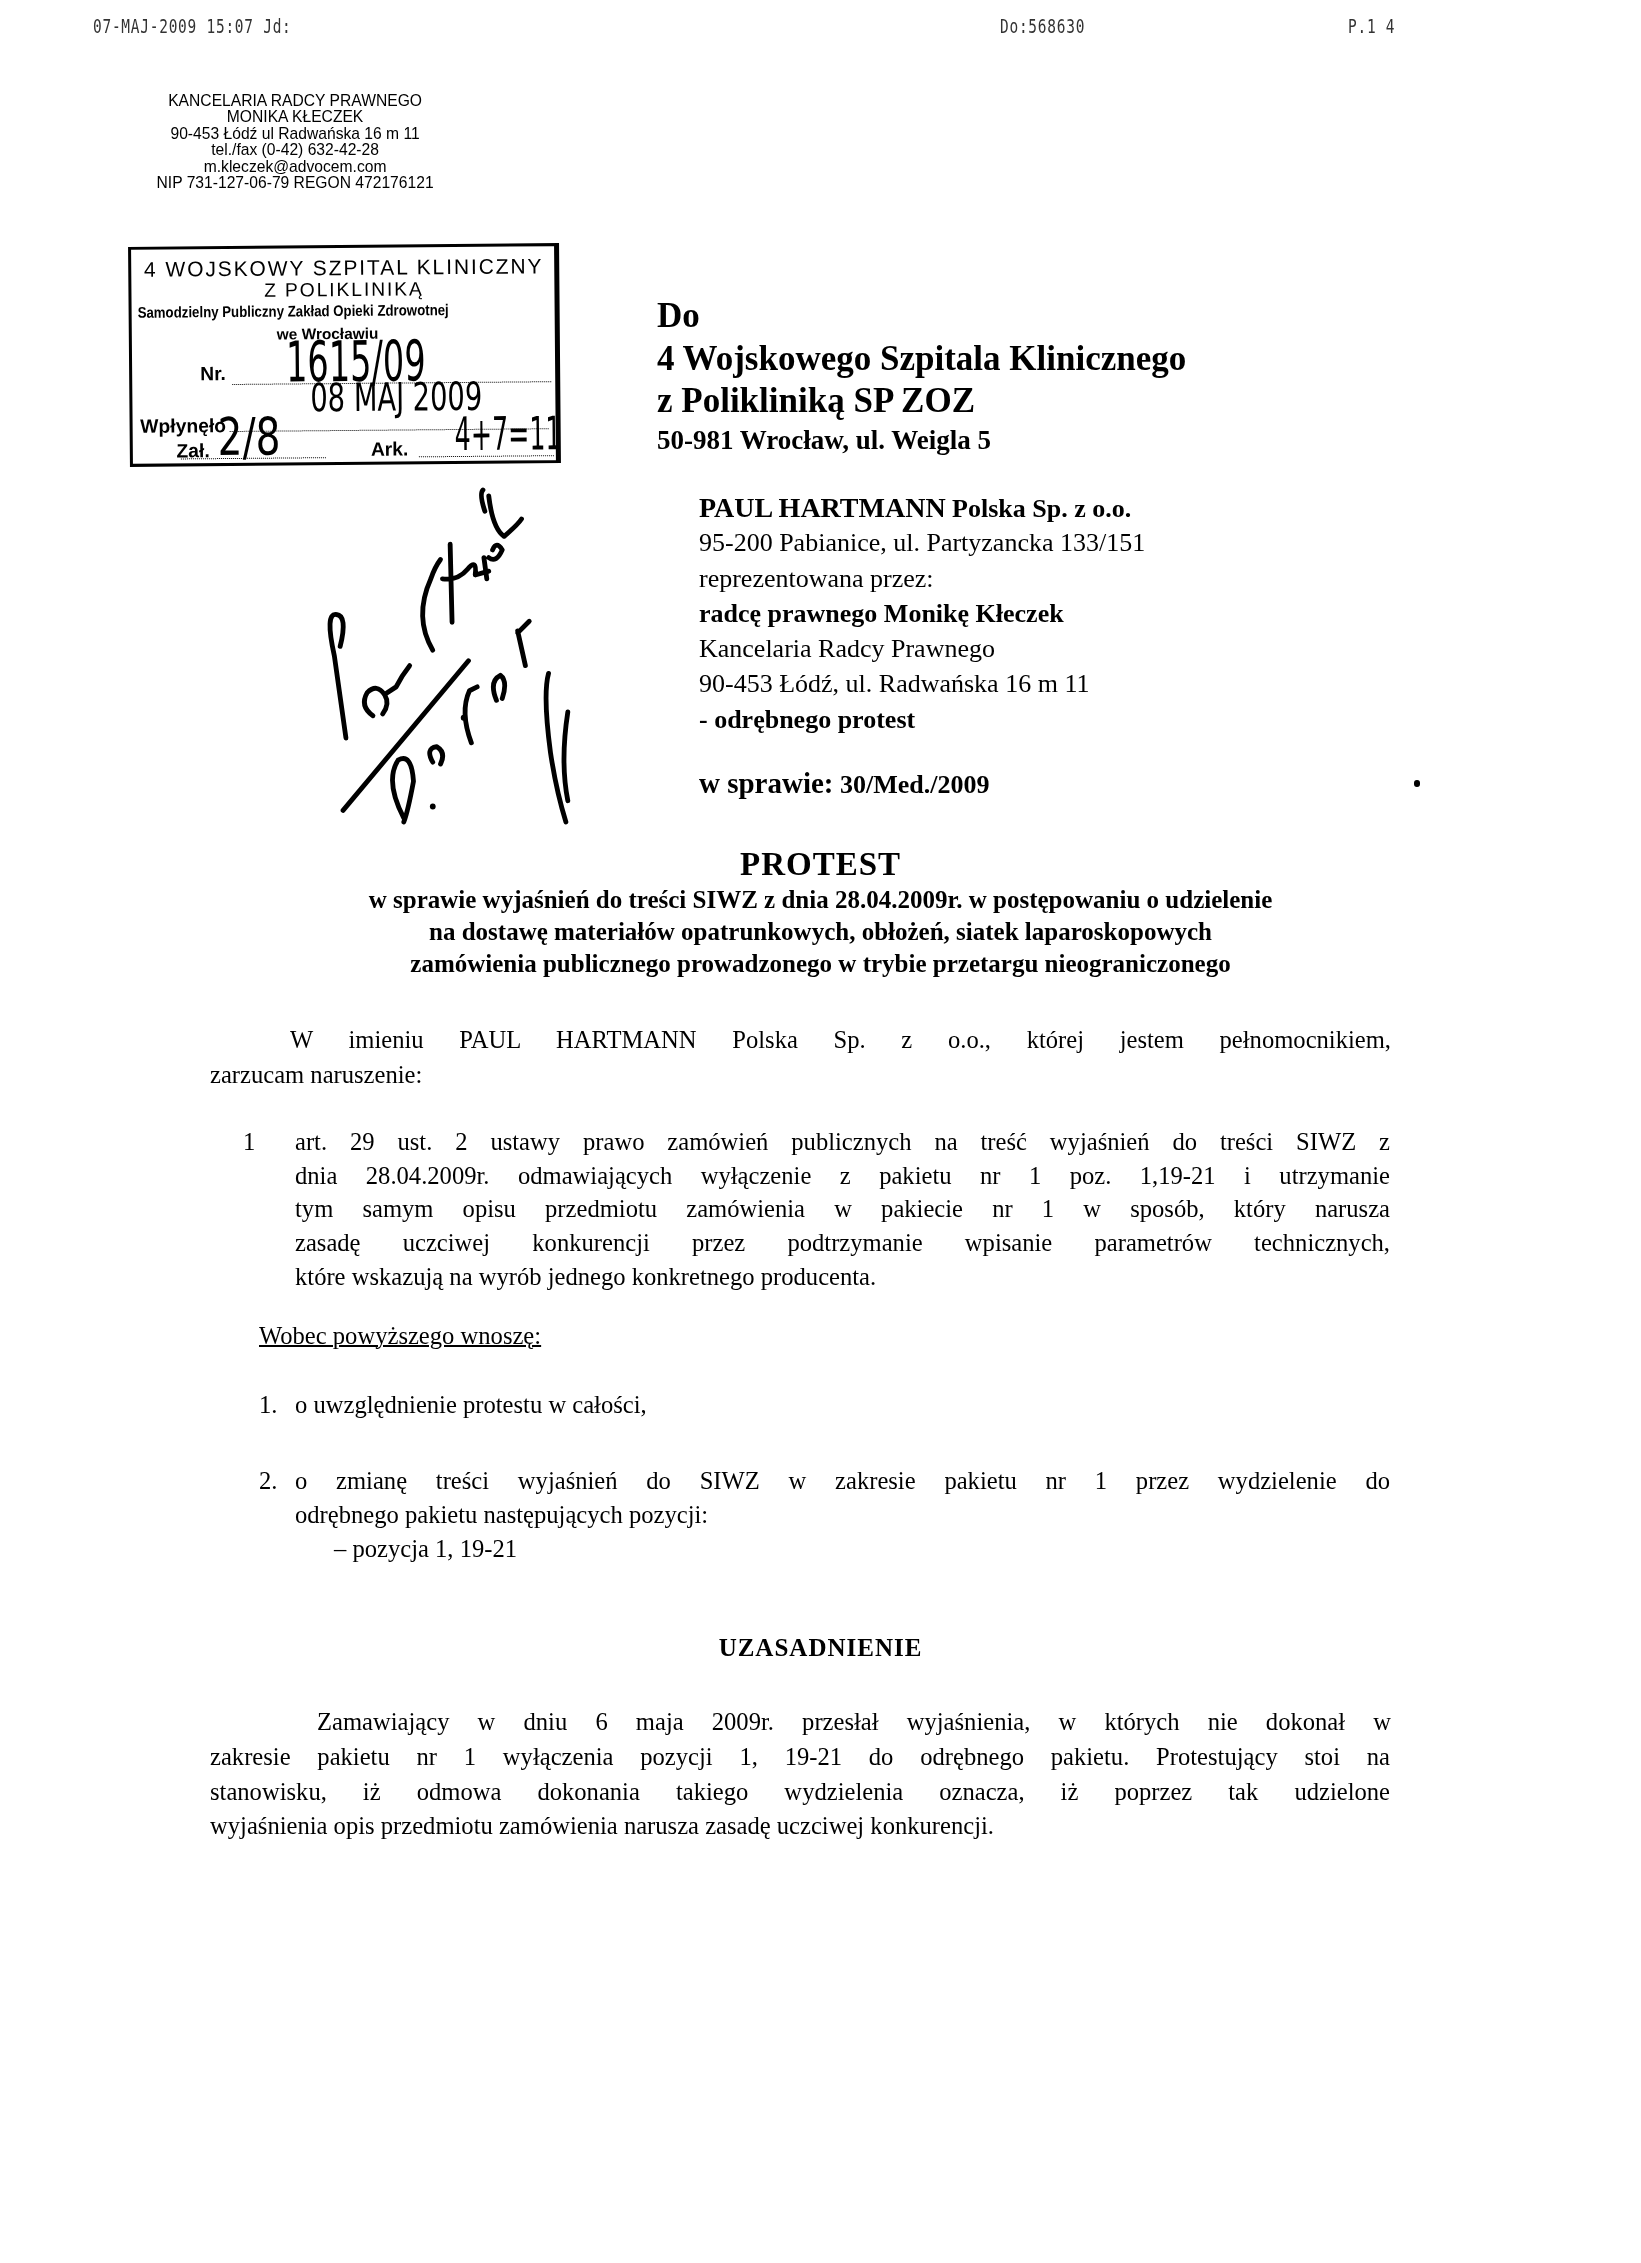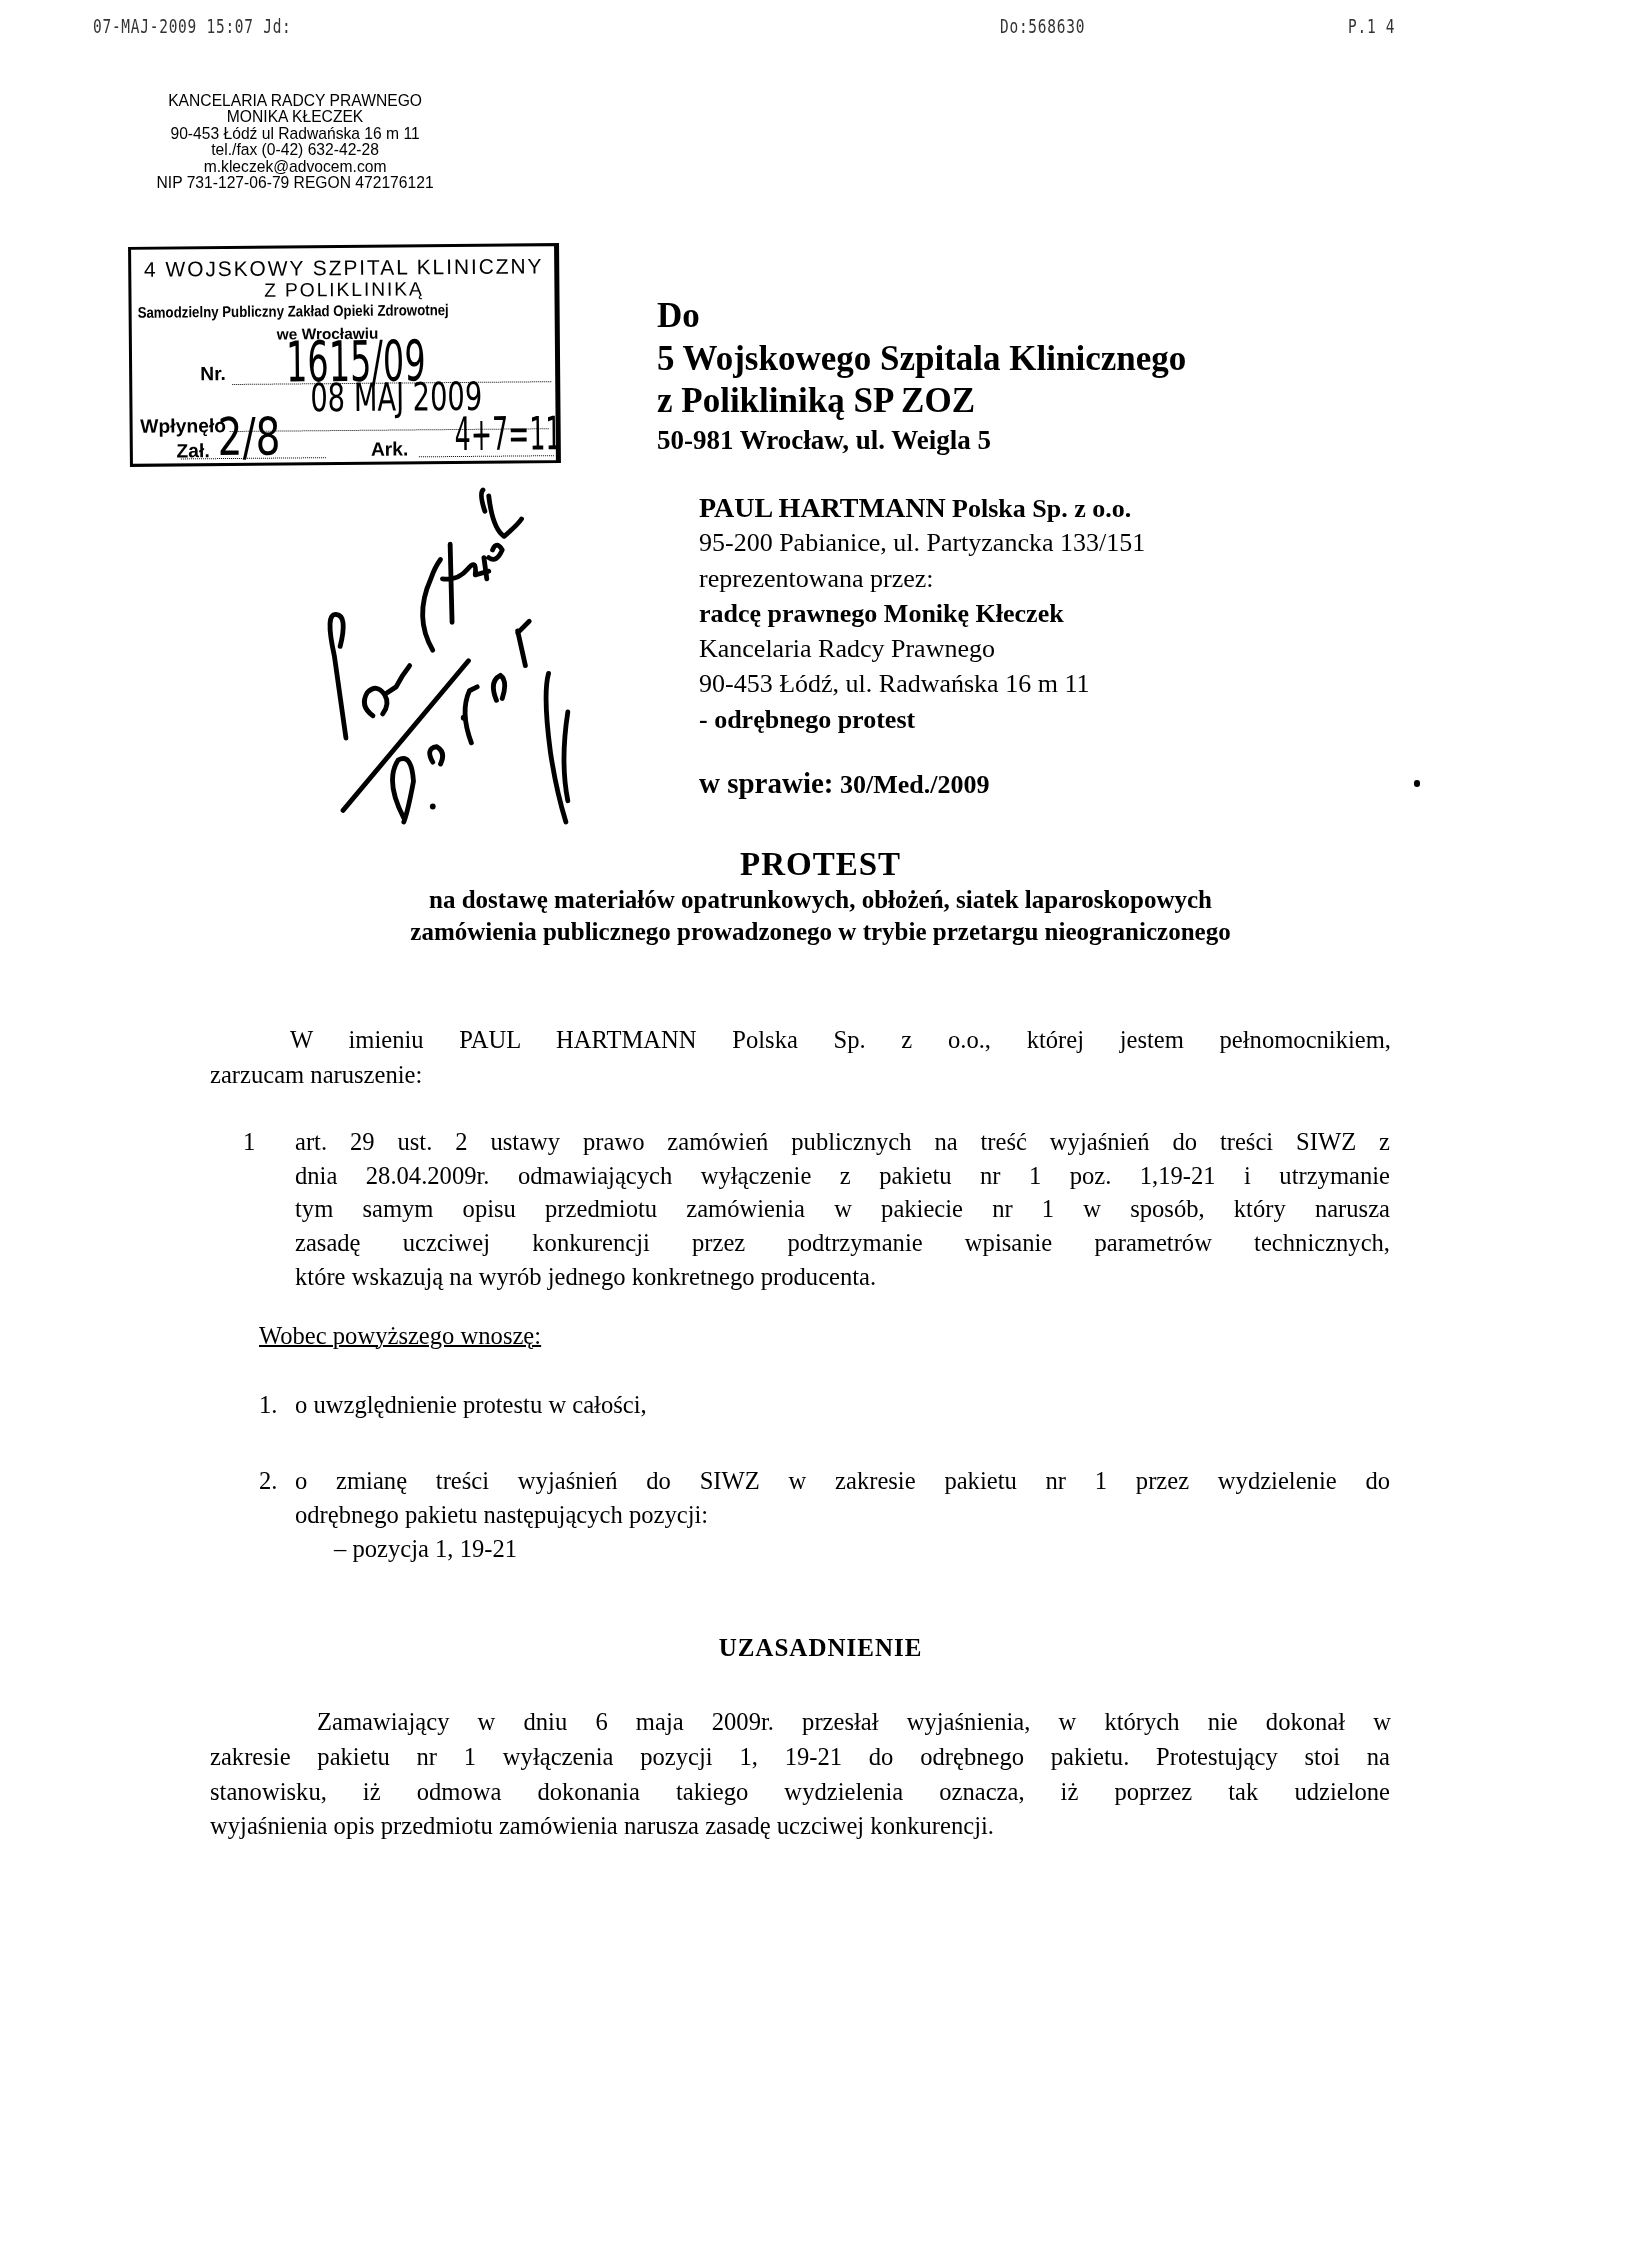--- a/index.html
+++ b/index.html
@@ -82,41 +82,42 @@
     <path d="M188 290 Q176 258 186 236 L194 232"></path>
     <path d="M214 246 Q206 226 218 220 Q226 226 220 244"></path>
     <path d="M236 174 L244 210 M236 176 L248 164"></path>
     <path d="M268 218 Q262 240 270 300 Q276 340 286 372 M288 258 Q280 310 288 350"></path>
   </g>
   <circle cx="148" cy="356" r="3" fill="#000"></circle>
   <circle cx="180" cy="264" r="3" fill="#000"></circle>
 </svg>
 
 <div class="abs serif recv" style="left:657px; top:295px;">Do</div>
-<div class="abs serif recv" style="left:657px; top:338px;">5 Wojskowego Szpitala Klinicznego</div>
+<div class="abs serif recv" style="left:657px; top:338px;">4 Wojskowego Szpitala Klinicznego</div>
 <div class="abs serif recv" style="left:657px; top:380px;">z Polikliniką SP ZOZ</div>
 <div class="abs serif bold" style="left:657px; top:425px; font-size:27px;">50-981 Wrocław, ul. Weigla 5</div>
 
 <div class="abs serif sender" style="left:699px; top:490px;">
   <span class="bold" style="font-size:28px;">PAUL HARTMANN</span><span class="bold"> Polska Sp. z o.o.</span>
 </div>
 <div class="abs serif sender" style="left:699px; top:525px;">95-200 Pabianice, ul. Partyzancka 133/151</div>
 <div class="abs serif sender" style="left:699px; top:561px;">reprezentowana przez:</div>
 <div class="abs serif sender bold" style="left:699px; top:596px;">radcę prawnego Monikę Kłeczek</div>
 <div class="abs serif sender" style="left:699px; top:631px;">Kancelaria Radcy Prawnego</div>
 <div class="abs serif sender" style="left:699px; top:666px;">90-453 Łódź, ul. Radwańska 16 m 11</div>
 <div class="abs serif sender bold" style="left:699px; top:702px;">- odrębnego protest</div>
 
 <div class="abs serif" style="left:699px; top:767px; font-size:29px;text-align:center;">
   <span class="bold">w sprawie:</span><span class="bold" style="font-size:26px;"> 30/Med./2009</span>
 </div>
 <div class="abs" style="left:1414px; top:780px; width:5.8px; height:6.8px; background:#000; border-radius:2.9px;"></div>
 
 <div class="center serif title">PROTEST</div>
 <div class="center serif subtitle">
+  <div>w sprawie wyjaśnień do treści SIWZ z dnia 28.04.2009r. w postępowaniu o udzielenie</div>
   <div>na dostawę materiałów opatrunkowych, obłożeń, siatek laparoskopowych</div>
   <div>zamówienia publicznego prowadzonego w trybie przetargu nieograniczonego</div>
 </div>
 
 <div class="just serif body-text" style="left:290px; top:1023px; width:1101px;">W imieniu PAUL HARTMANN Polska Sp. z o.o., której jestem pełnomocnikiem,</div>
 <div class="para serif body-text" style="left:210px; top:1058px;">zarzucam naruszenie:</div>
 
 <div class="para serif body-text" style="left:243px; top:1125px;">1</div>
 <div class="just serif body-text" style="left:295px; top:1125px; width:1095px;">art. 29 ust. 2 ustawy prawo zamówień publicznych na treść wyjaśnień do treści SIWZ z</div>
 <div class="just serif body-text" style="left:295px; top:1159px; width:1095px;">dnia 28.04.2009r. odmawiających wyłączenie z pakietu nr 1 poz. 1,19-21 i utrzymanie</div>

